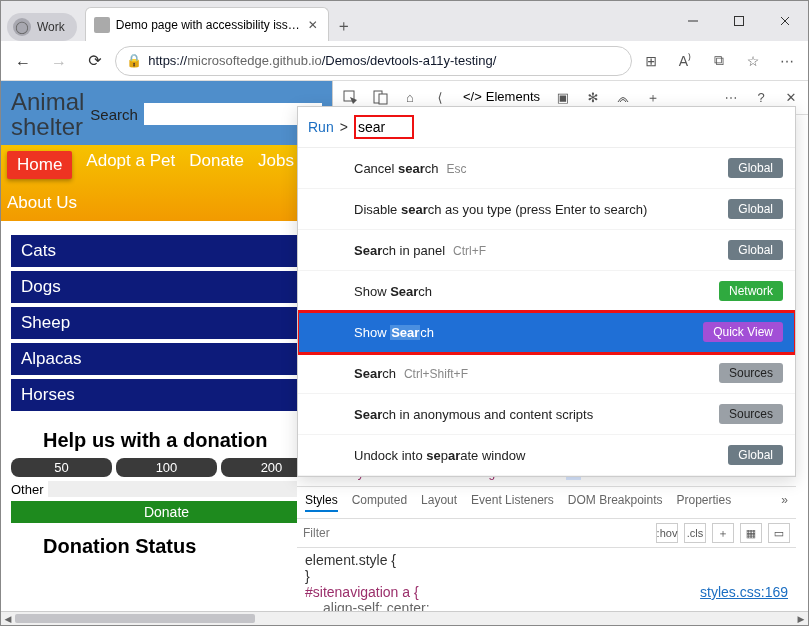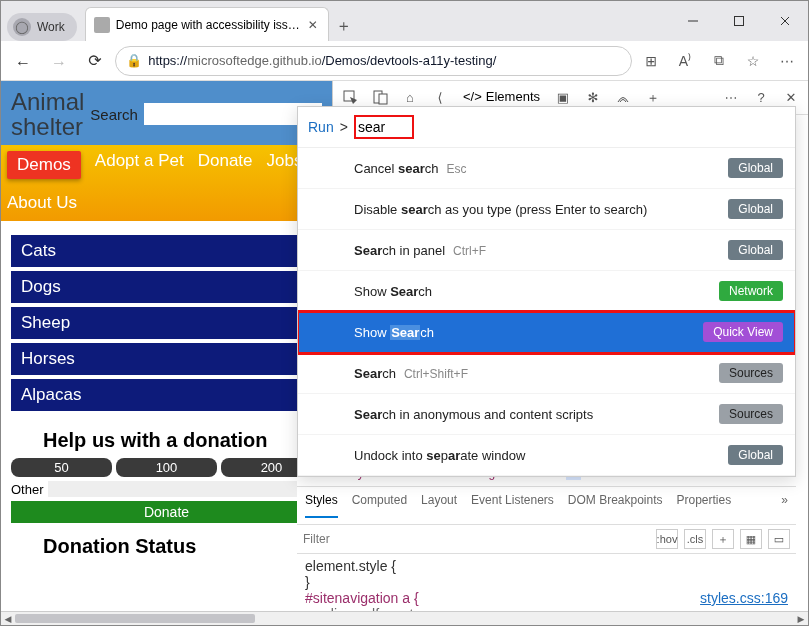--- a/index.html
+++ b/index.html
@@ -69,21 +69,21 @@
 .badge.network{background:#2faa3f;}
 .badge.quickview{background:#a24fd6;}
 .badge.sources{background:#9aa0a6;color:#222;}
 .cmd-item.selected { background:#1f6fd6; color:#fff;}
 .selected-outline { outline:3px solid #e11; outline-offset:-1px;}
 .hl { background:#4a8fe0; color:#fff; padding:0 1px;}
 .crumbs { padding:6px 8px; font-size:12px; color:#9b2f6b; border-top:1px solid #ddd; border-bottom:1px solid #ddd;}
 .crumbs span{margin-right:10px;}
 .crumbs .sel{background:#d8e6ff;color:#333;padding:0 4px;}
 .style-tabs { display:flex; gap:14px; padding:6px 8px; font-size:12px; color:#666; border-bottom:1px solid #ddd;}
-.style-tabs .act{color:#000;border-bottom:2px solid #0078d4;padding-bottom:9px;}
+.style-tabs .act{color:#000;border-bottom:2px solid #0078d4;padding-bottom:3px;}
 .filter-row{display:flex;align-items:center;padding:4px 6px;border-bottom:1px solid #ddd;font-size:12px;color:#666;gap:6px;}
 .filter-row input{border:none;outline:none;font-size:12px;flex:0 0 60px;}
 .mini-ico{width:22px;height:20px;border:1px solid #ccc;display:flex;align-items:center;justify-content:center;font-size:11px;color:#555;}
 .css-pane{font-family:Consolas,monospace;font-size:14px;padding:4px 8px;color:#333;}
 .css-pane .sel2{color:#9b2f6b;}
 .css-pane .link{color:#1b6ec2;text-decoration:underline;float:right;}
 .css-pane .prop{color:#666;padding-left:18px;}
 .lower { position:absolute; left:296px; right:12px; top:458px; bottom:14px; background:#fff;}
 
 
@@ -145,32 +145,32 @@
 
 <div class="split">
 
   <div class="page">
     <div class="banner">
       <div class="brand"><span>Animal</span><br><span>shelter</span></div>
       <span class="search-lbl">Search</span>
       <div class="search-box"></div>
     </div>
     <div class="navbar">
-      <span class="nav-link active">Demos</span>
+      <span class="nav-link active">Home</span>
       <span class="nav-link">Adopt a Pet</span>
       <span class="nav-link">Donate</span>
       <span class="nav-link">Jobs</span>
       <span class="nav-link">About Us</span>
     </div>
     <div class="side-list">
       <div class="cat-btn">Cats</div>
       <div class="cat-btn">Dogs</div>
       <div class="cat-btn">Sheep</div>
+      <div class="cat-btn">Alpacas</div>
       <div class="cat-btn">Horses</div>
-      <div class="cat-btn">Alpacas</div>
     </div>
     <div class="section-h">Help us with a donation</div>
     <div class="donate-row">
       <div class="donate-amt">50</div>
       <div class="donate-amt">100</div>
       <div class="donate-amt">200</div>
     </div>
     <div class="other-row">
       <span>Other</span>
       <div class="other-box"></div>

